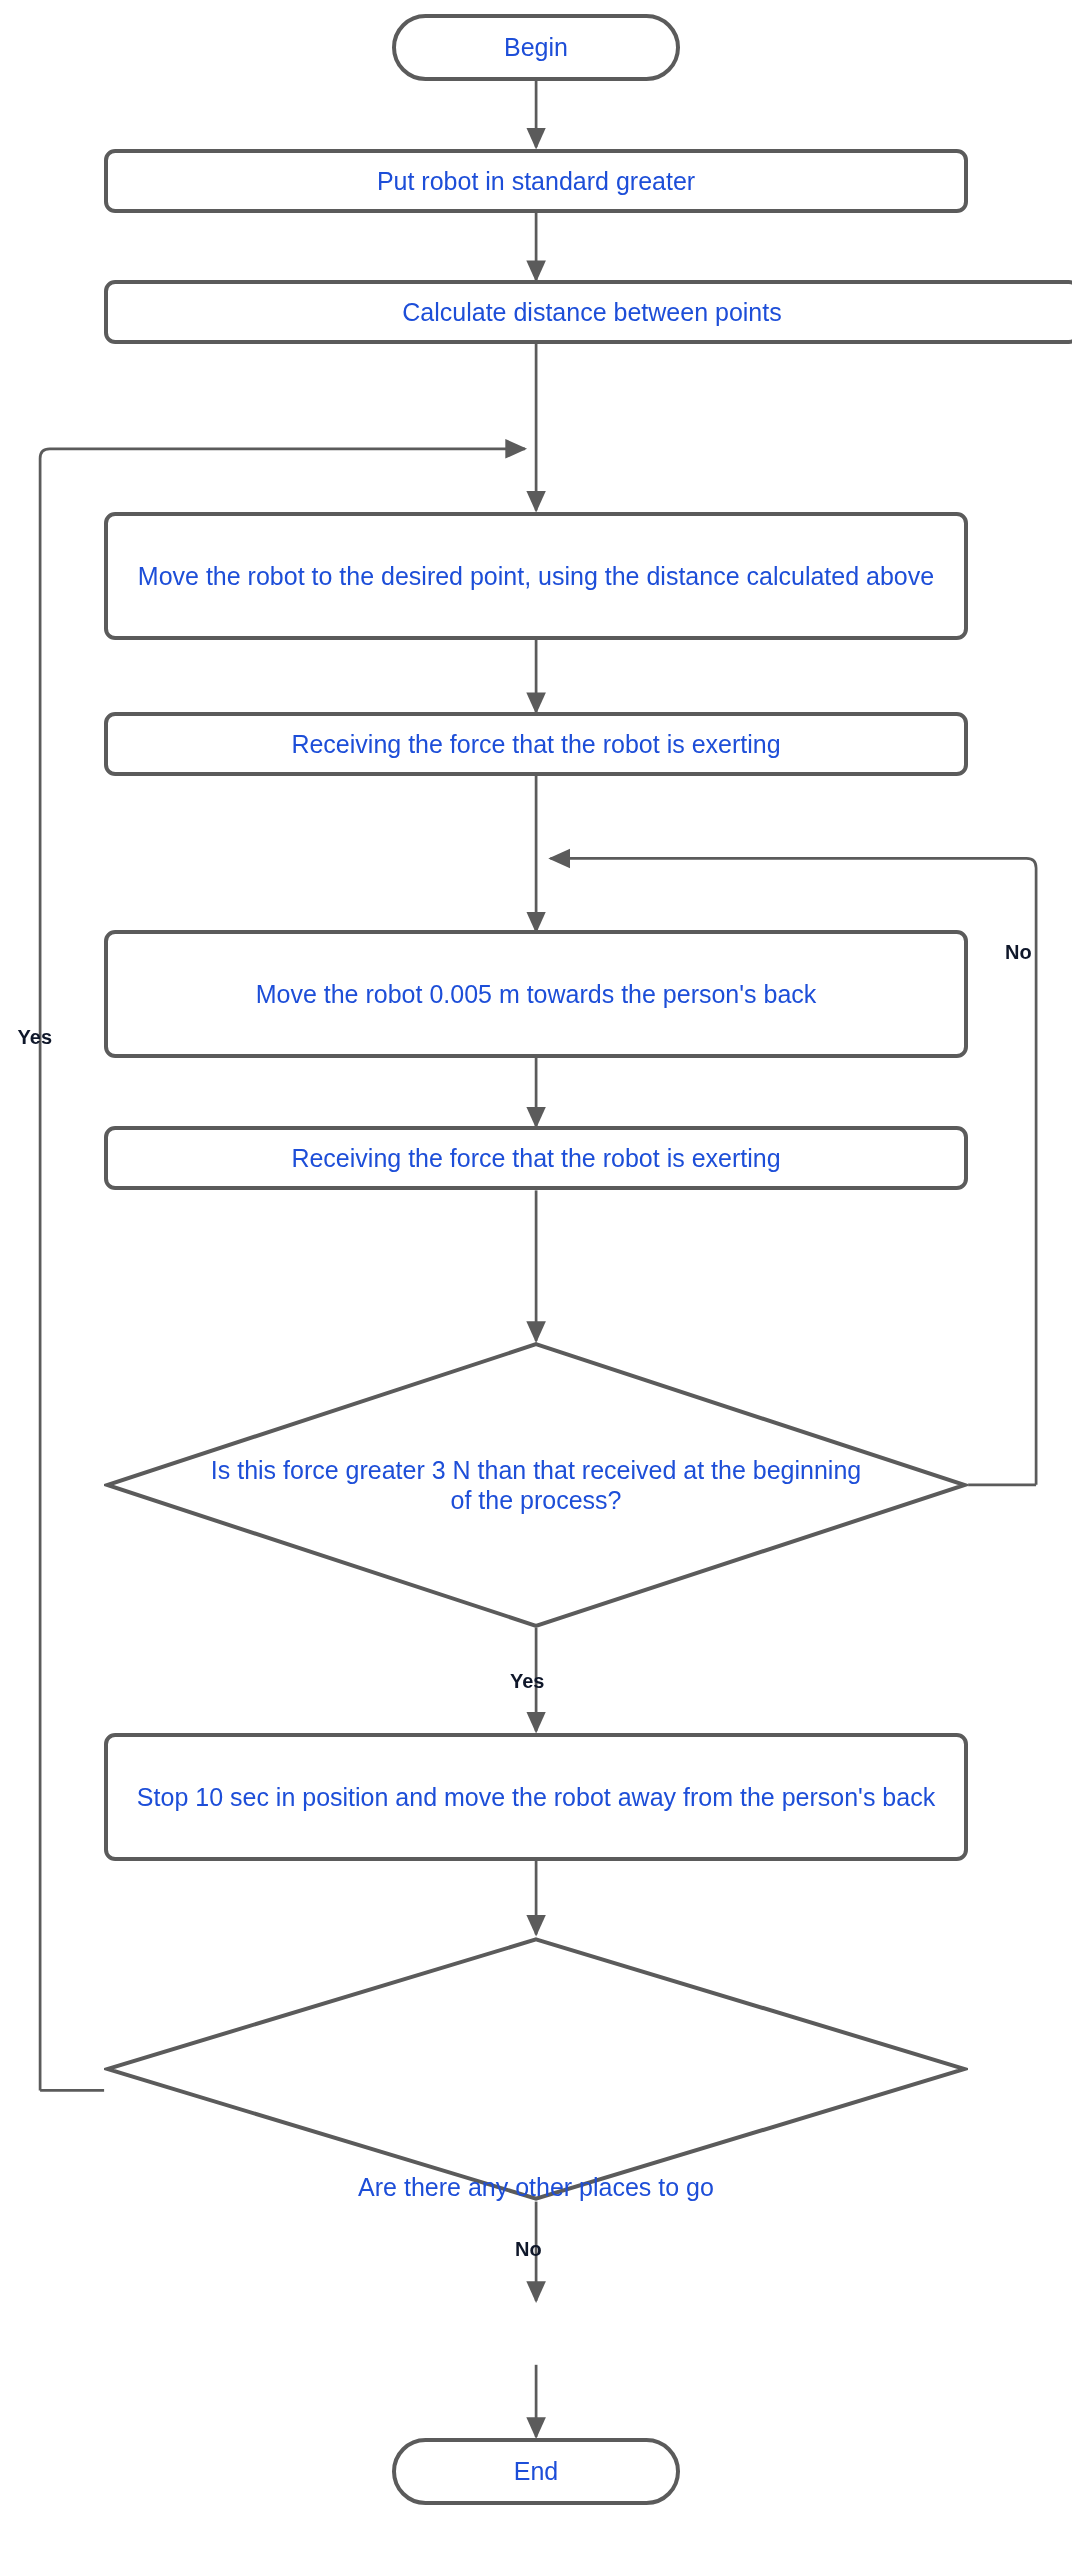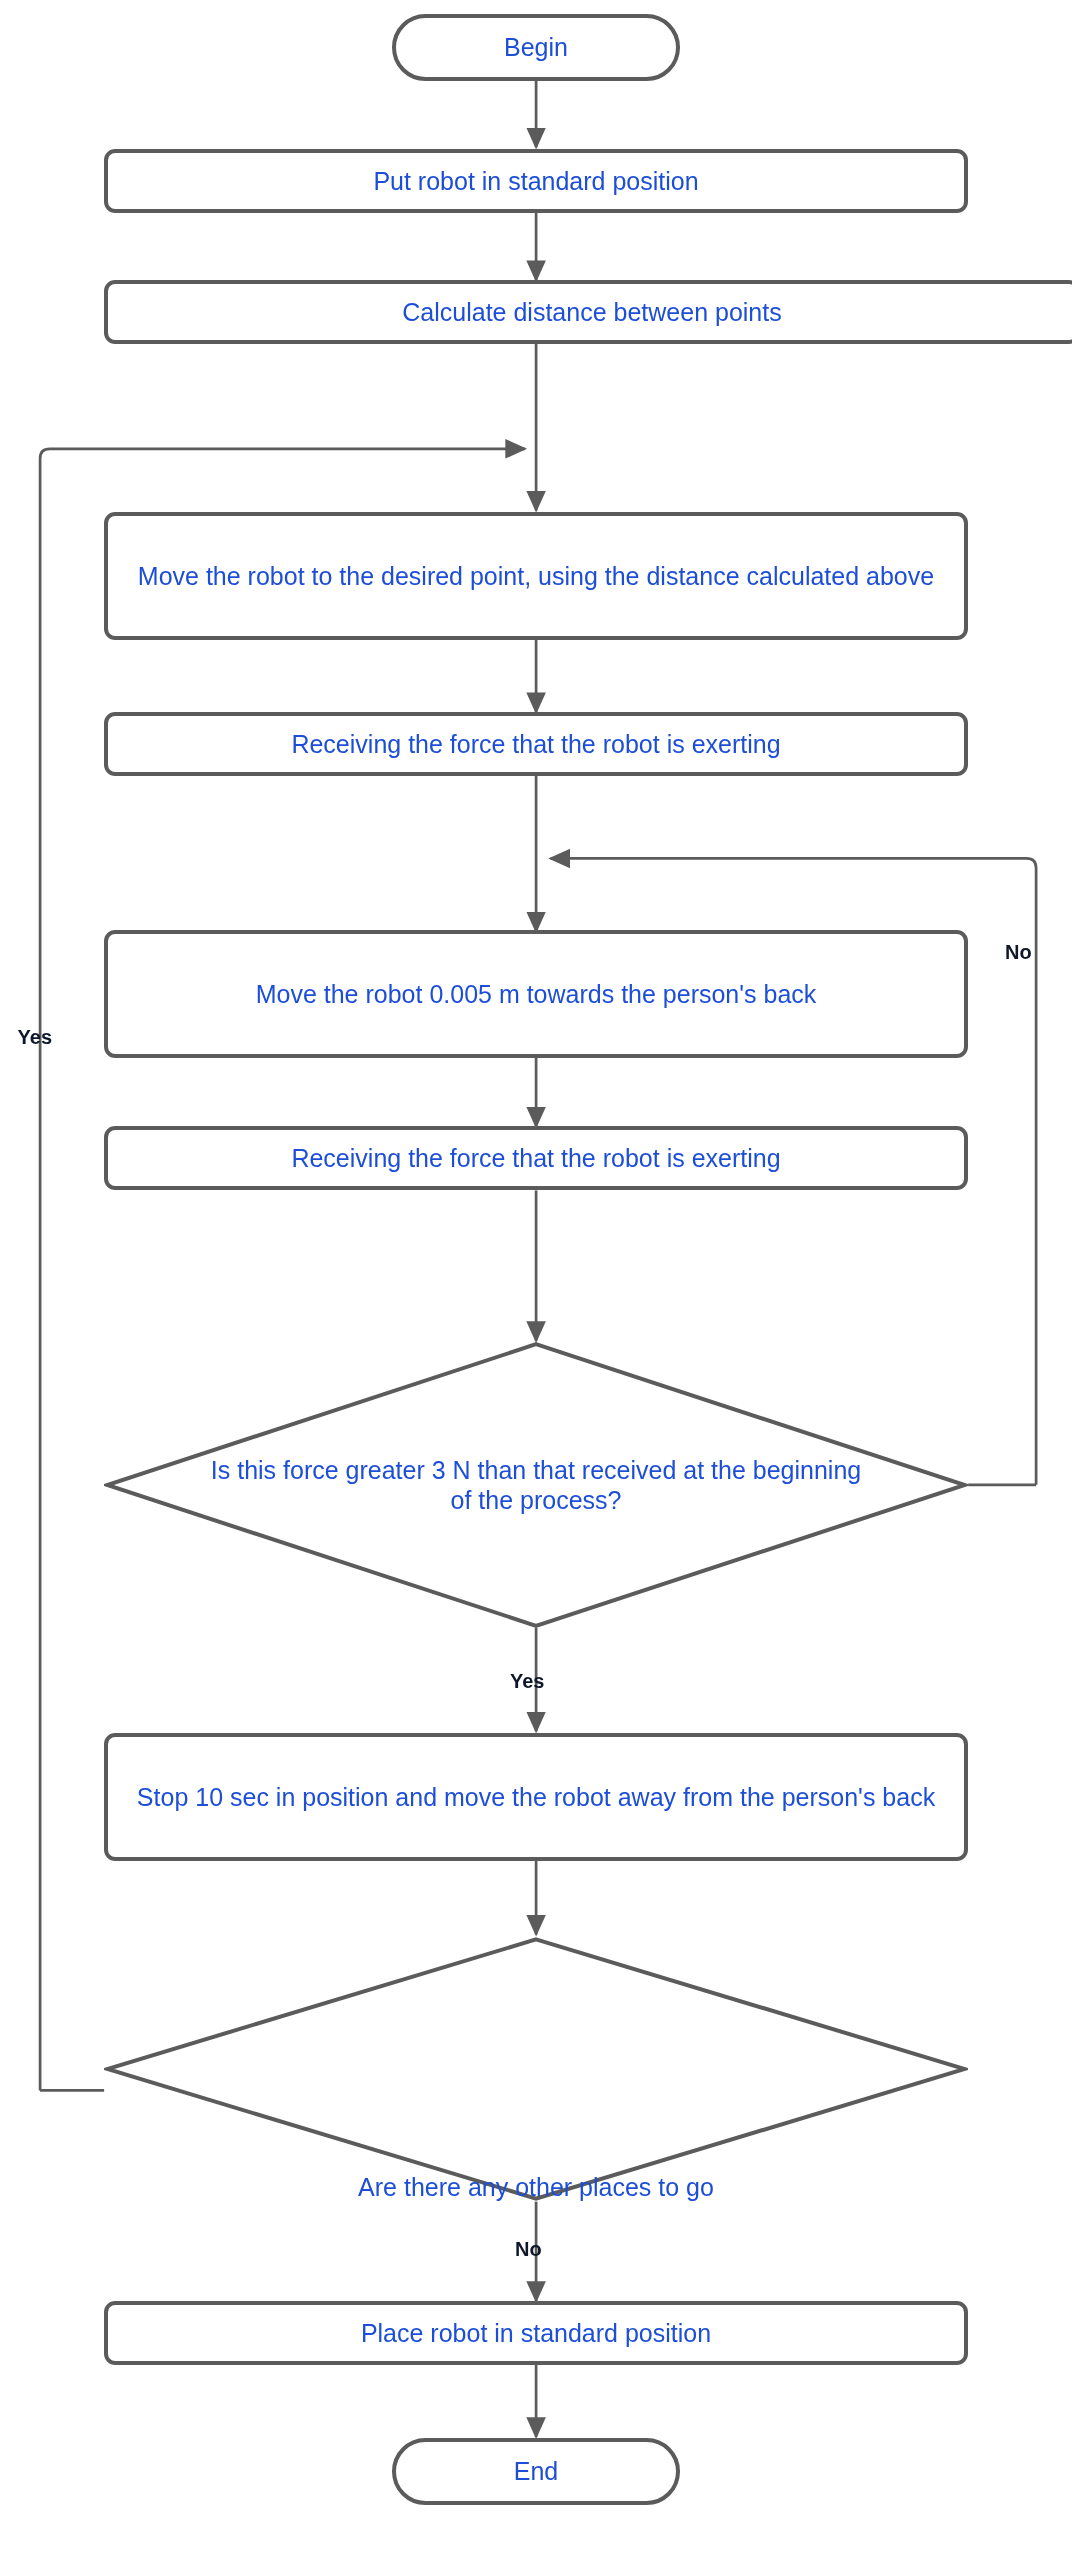--- a/index.html
+++ b/index.html
@@ -45,21 +45,21 @@
       <path d="M50,2613 L130,2613"></path>
       <path d="M1210,1856 L1295,1856"></path>
     </g>
   </svg>
 
   <div class="node term" style="left:392px;top:14.4px;width:288px;height:67px;">
     <span>Begin</span>
   </div>
 
   <div class="node proc" style="left:104px;top:149px;width:864px;height:64px;">
-    <span>Put robot in standard position</span>
+    <span>Put robot in standard greater</span>
   </div>
 
   <div class="node proc" style="left:104px;top:280px;width:976px;height:64px;">
     <span>Calculate distance between points</span>
   </div>
 
   <div class="node proc" style="left:104px;top:512px;width:864px;height:128px;">
     <span>Move the robot to the desired point, using the distance calculated above</span>
   </div>
 
@@ -86,23 +86,20 @@
     <span>Stop 10 sec in position and move the robot away from the person's back</span>
   </div>
 
   <div class="node dia" style="left:104px;top:1936px;width:864px;height:266px;align-items:flex-end;">
     <svg viewBox="0 0 1080 332" width="864" height="266">
       <polygon points="540,4 1076,166 540,328 4,166" fill="#ffffff" stroke="#5b5b5b" stroke-width="5"></polygon>
     </svg>
     <span class="dtxt">Are there any other places to go</span>
   </div>
 
-  <div class="node proc" style="left:104px;top:2301px;width:864px;height:64px;">
-    <span>Place robot in standard position</span>
-  </div>
 
   <div class="node term" style="left:392px;top:2438px;width:288px;height:67px;">
     <span>End</span>
   </div>
 
   <div class="edgelabel" style="left:17.6px;top:1026px;">Yes</div>
 
   <div class="edgelabel" style="left:1005px;top:941px;">No</div>
 
   <div class="edgelabel" style="left:510px;top:1670px;">Yes</div>

